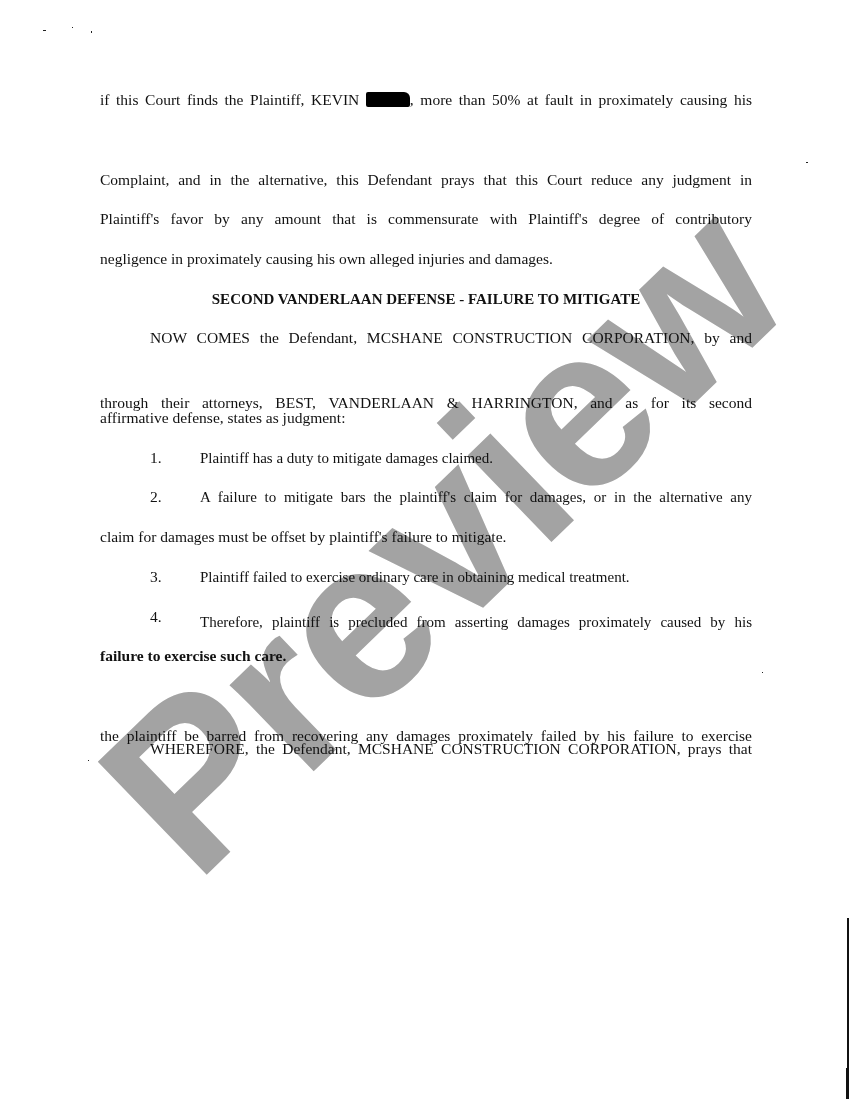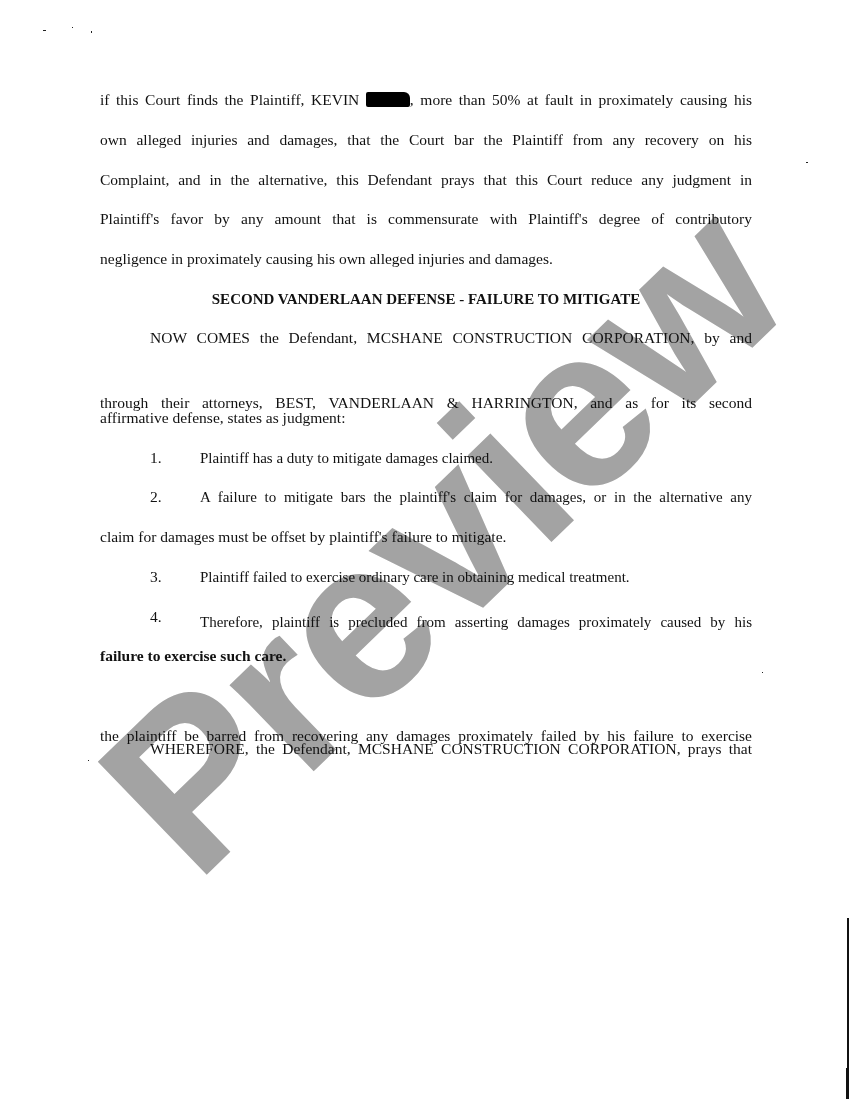--- a/index.html
+++ b/index.html
@@ -72,21 +72,20 @@
   <div class="edge-line"></div>
   <div class="edge-line-thick"></div>
 
   <div class="watermark">Preview</div>
 
   <div class="text-layer">
 
     <div class="line justify" style="top:90px;">
       <span>if this Court finds the Plaintiff, KEVIN </span><span class="redact"></span><span>, more than 50% at fault in proximately causing his</span>
     </div>
-    <div class="line justify" style="top:130px;">own alleged injuries and damages, that the Court bar the Plaintiff from any recovery on his</div>
     <div class="line justify" style="top:170px;">Complaint, and in the alternative, this Defendant prays that this Court reduce any judgment in</div>
     <div class="line justify" style="top:209px;">Plaintiff's favor by any amount that is commensurate with Plaintiff's degree of contributory</div>
     <div class="line" style="top:249px;">negligence in proximately causing his own alleged injuries and damages.</div>
 
     <div class="line heading" style="top:289px;">SECOND VANDERLAAN DEFENSE - FAILURE TO MITIGATE</div>
 
     <div class="line indent justify" style="top:328px;">NOW COMES the Defendant, MCSHANE CONSTRUCTION CORPORATION, by and</div>
     <div class="line justify" style="top:368px;margin-top:25px;">through their attorneys, BEST, VANDERLAAN &amp; HARRINGTON, and as for its second</div>
     <div class="line" style="top:408px;">affirmative defense, states as judgment:</div>
 

